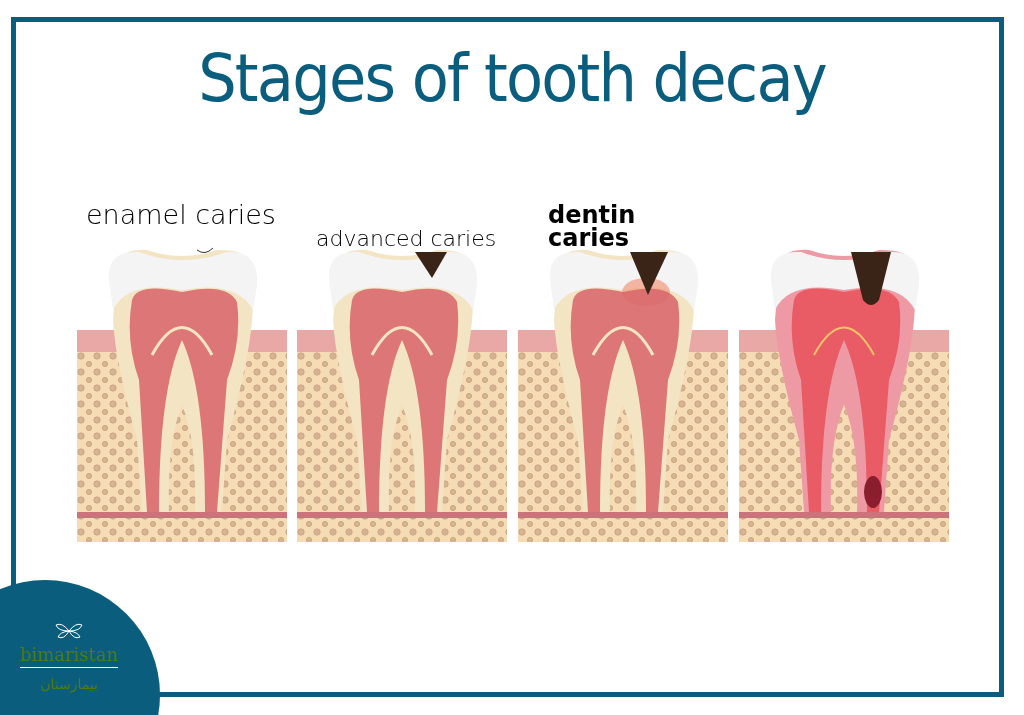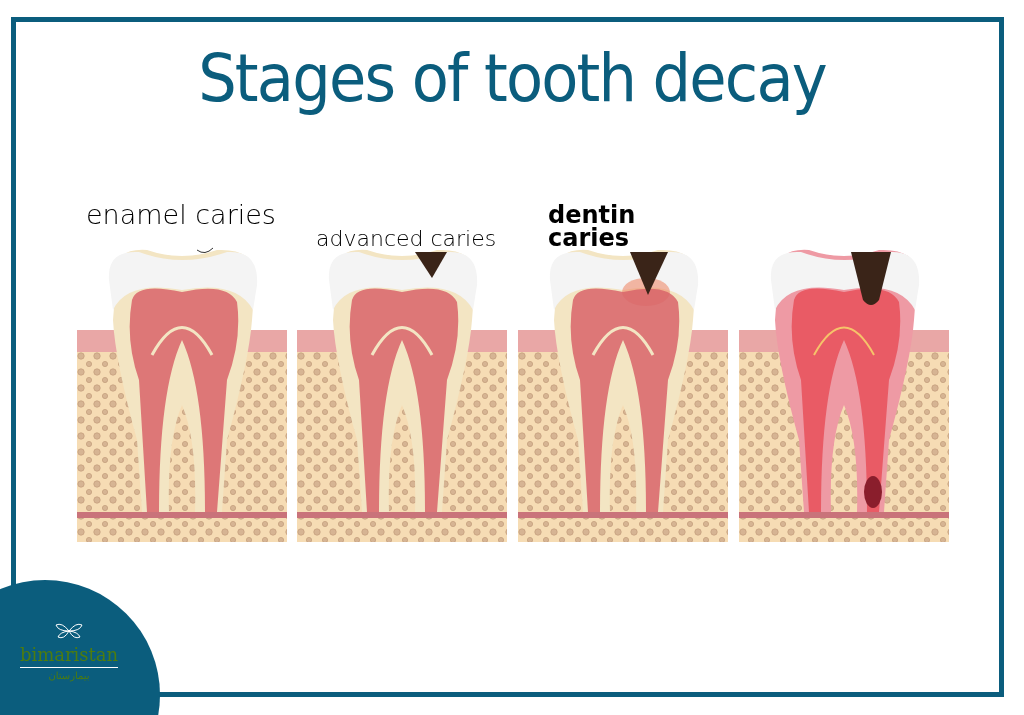--- a/index.html
+++ b/index.html
@@ -12,21 +12,21 @@
            color:#0b5d7d; transform:scaleX(0.92); transform-origin:center; }
   .label { position:absolute; color:#000000; font-family:"DejaVu Sans", sans-serif;
            font-weight:300; text-align:left; line-height:0.95; }
   .panel { position:absolute; top:240px; width:210px; height:304px; }
   .panel svg { display:block; }
   .logo { position:absolute; left:-70px; top:580px; width:230px; height:230px; border-radius:50%;
           background:#0b5d7d; }
   .logo-block { position:absolute; left:14px; top:622px; width:110px; color:#4d7c0f; text-align:center; }
   .logo-name { font-family:"DejaVu Serif", serif; font-size:18px; letter-spacing:0; padding-bottom:2px;
                border-bottom:1px solid #ffffff; display:inline-block; }
-  .logo-arabic { font-family:Liberation Serif, serif; font-size:10px; letter-spacing:2px; margin-top:2px; }
+  .logo-arabic { font-family:Liberation Serif, serif; font-size:14px; letter-spacing:2px; margin-top:8px; }
 </style>
 </head>
 <body>
 
 <div class="frame"></div>
 
 <div class="title">Stages of tooth decay</div>
 
 <div class="label" style="left:86px; top:202px; width:206px; font-size:27px;">enamel caries</div>
 <div class="label" style="left:316px; top:211px; width:196px; font-size:22px;margin-top:18px;">advanced caries</div>

